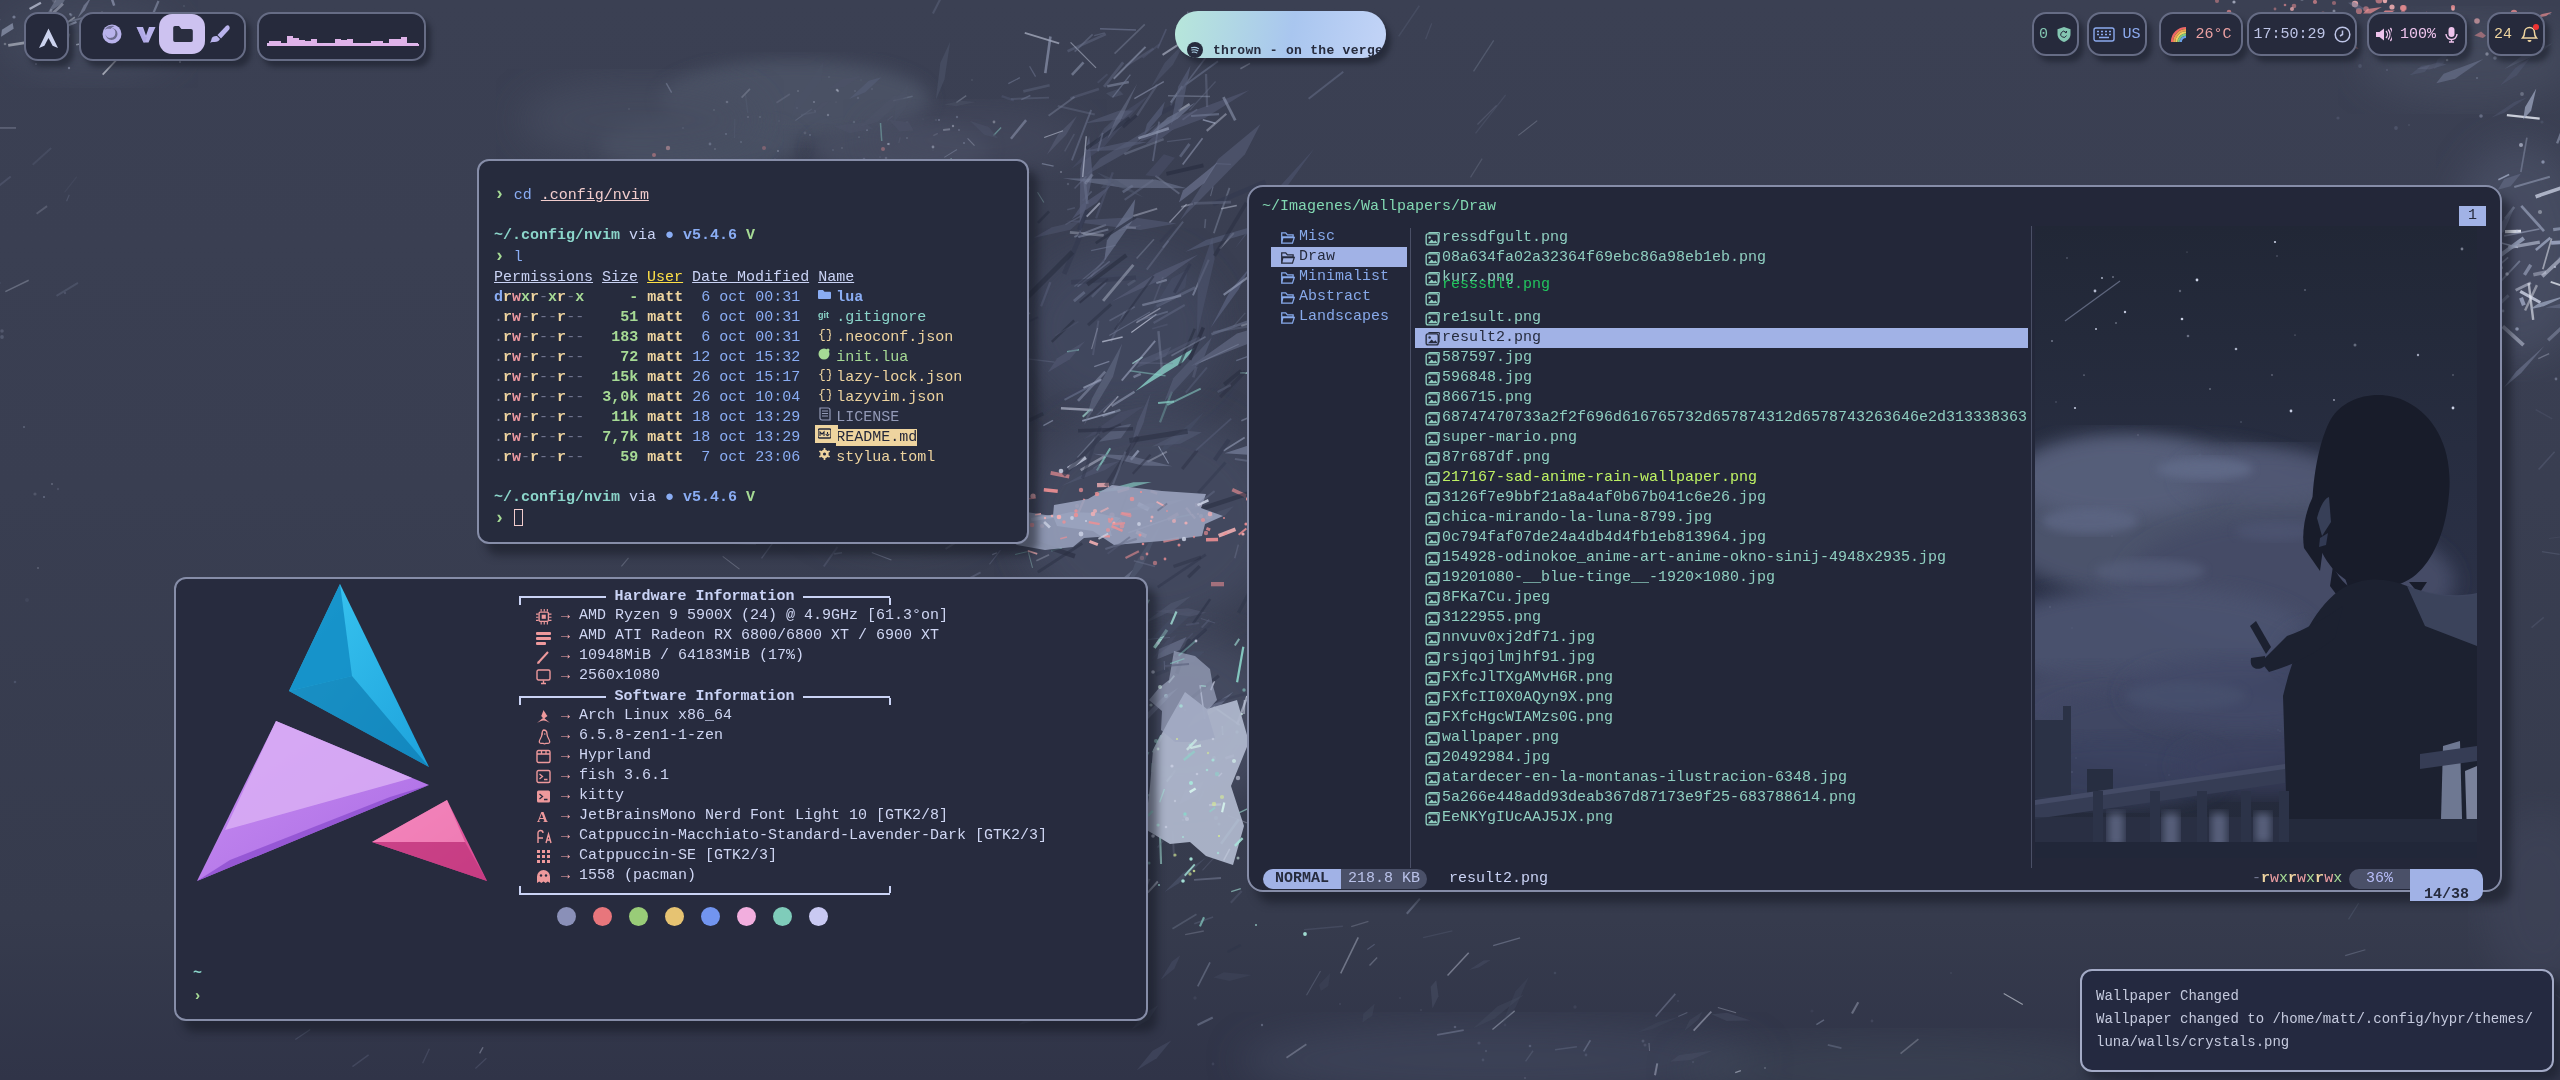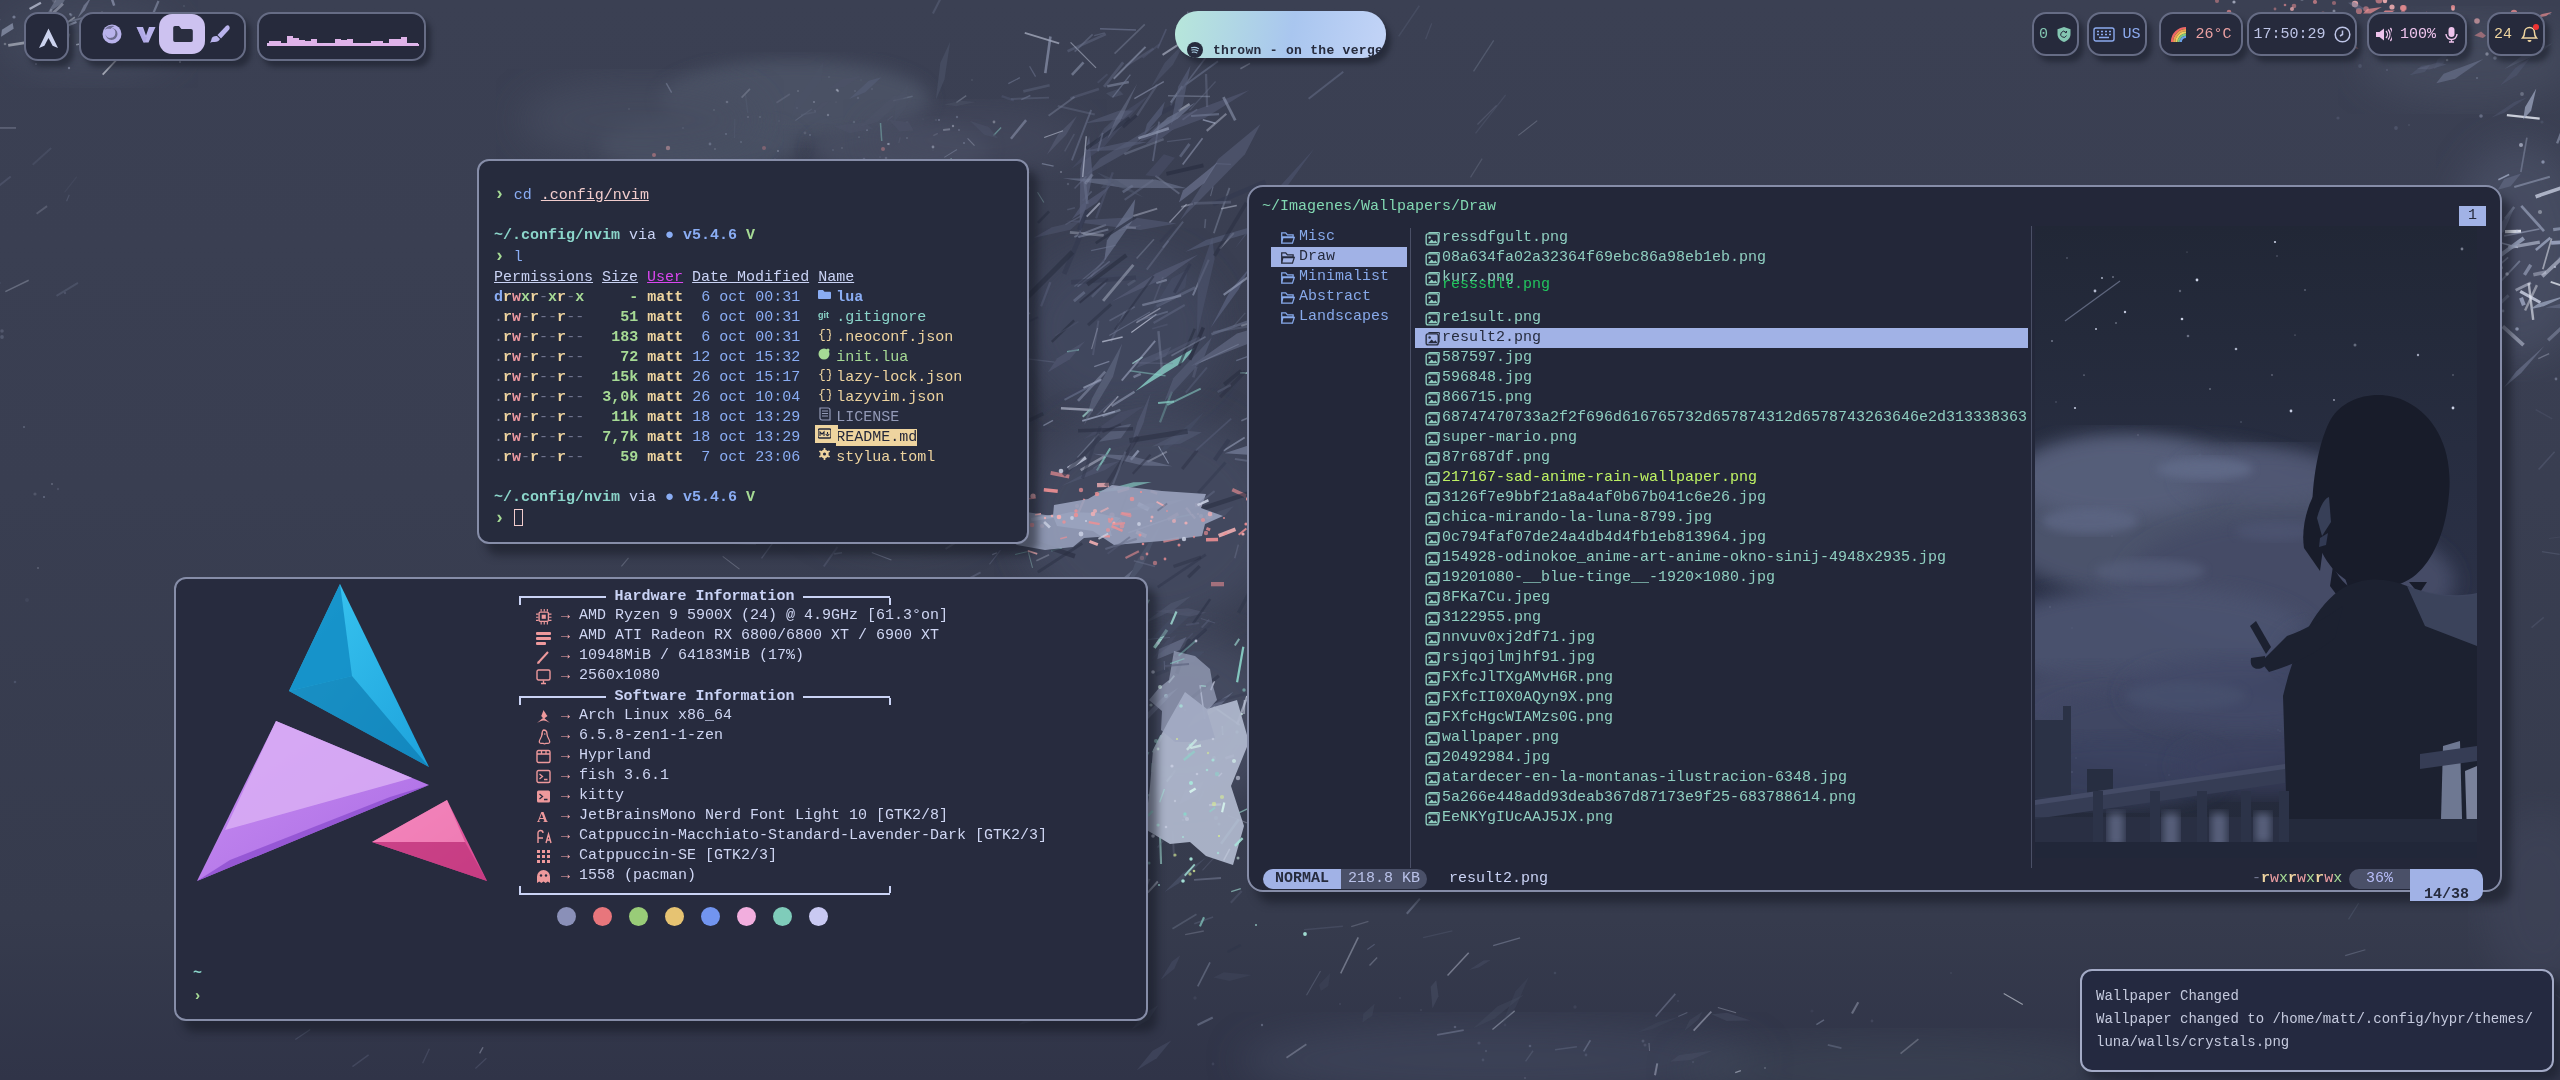--- a/index.html
+++ b/index.html
@@ -1504,21 +1504,21 @@
         <path d="M6.5 14 a2 2 0 0 0 4 0" fill="#eed49f"></path>
       </svg>
       <div style="position:absolute;right:-1px;top:-2px;width:6px;height:6px;border-radius:3px;background:#e33"></div>
     </div>
   </div>
 <div class="win" style="left:477px;top:159px;width:552px;height:385px;background:#262b3d">
     <pre style="position:absolute;left:15px;top:23px"><span class="b" style="color:#a6da95;font-size:18px">›</span> <span style="color:#8aadf4">cd</span> <span class="u" style="color:#f2cdcd;text-decoration-color:#f2cdcd">.config/nvim</span>
 
 <span class="b" style="color:#8bd5ca">~/.config/nvim</span> <span style="color:#cad3f5">via</span> <span class="b" style="color:#8aadf4">● v5.4.6</span> <span class="b" style="color:#a6da95">V</span>
 <span class="b" style="color:#a6da95;font-size:18px">›</span> <span style="color:#8aadf4">l</span>
-<span class="u" style="color:#cad3f5">Permissions</span> <span class="u" style="color:#cad3f5">Size</span> <span class="u" style="color:#d946ef">User</span> <span class="u" style="color:#cad3f5">Date Modified</span> <span class="u" style="color:#cad3f5">Name</span>
+<span class="u" style="color:#cad3f5">Permissions</span> <span class="u" style="color:#cad3f5">Size</span> <span class="u" style="color:#fde047">User</span> <span class="u" style="color:#cad3f5">Date Modified</span> <span class="u" style="color:#cad3f5">Name</span>
 <span class="b" style="color:#8aadf4">d</span><span class="b" style="color:#eed49f">r</span><span class="b" style="color:#ee99a0">w</span><span class="b" style="color:#a6da95">x</span><span class="b" style="color:#eed49f">r</span><span style="color:#6e738d">-</span><span class="b" style="color:#a6da95">x</span><span class="b" style="color:#eed49f">r</span><span style="color:#6e738d">-</span><span class="b" style="color:#a6da95">x</span> <span class="b" style="color:#a6da95">    -</span> <span class="b" style="color:#eed49f">matt</span> <span style="color:#8aadf4"> 6 oct 00:31</span>    <span class="b" style="color:#8aadf4">lua</span>
 <span style="color:#6e738d">.</span><span class="b" style="color:#eed49f">r</span><span class="b" style="color:#ee99a0">w</span><span style="color:#6e738d">-</span><span class="b" style="color:#eed49f">r</span><span style="color:#6e738d">-</span><span style="color:#6e738d">-</span><span class="b" style="color:#eed49f">r</span><span style="color:#6e738d">-</span><span style="color:#6e738d">-</span> <span class="b" style="color:#a6da95">   51</span> <span class="b" style="color:#eed49f">matt</span> <span style="color:#8aadf4"> 6 oct 00:31</span>    <span style="color:#8bd5ca">.gitignore</span>
 <span style="color:#6e738d">.</span><span class="b" style="color:#eed49f">r</span><span class="b" style="color:#ee99a0">w</span><span style="color:#6e738d">-</span><span class="b" style="color:#eed49f">r</span><span style="color:#6e738d">-</span><span style="color:#6e738d">-</span><span class="b" style="color:#eed49f">r</span><span style="color:#6e738d">-</span><span style="color:#6e738d">-</span> <span class="b" style="color:#a6da95">  183</span> <span class="b" style="color:#eed49f">matt</span> <span style="color:#8aadf4"> 6 oct 00:31</span>    <span style="color:#eed49f">.neoconf.json</span>
 <span style="color:#6e738d">.</span><span class="b" style="color:#eed49f">r</span><span class="b" style="color:#ee99a0">w</span><span style="color:#6e738d">-</span><span class="b" style="color:#eed49f">r</span><span style="color:#6e738d">-</span><span style="color:#6e738d">-</span><span class="b" style="color:#eed49f">r</span><span style="color:#6e738d">-</span><span style="color:#6e738d">-</span> <span class="b" style="color:#a6da95">   72</span> <span class="b" style="color:#eed49f">matt</span> <span style="color:#8aadf4">12 oct 15:32</span>    <span style="color:#a6da95">init.lua</span>
 <span style="color:#6e738d">.</span><span class="b" style="color:#eed49f">r</span><span class="b" style="color:#ee99a0">w</span><span style="color:#6e738d">-</span><span class="b" style="color:#eed49f">r</span><span style="color:#6e738d">-</span><span style="color:#6e738d">-</span><span class="b" style="color:#eed49f">r</span><span style="color:#6e738d">-</span><span style="color:#6e738d">-</span> <span class="b" style="color:#a6da95">  15k</span> <span class="b" style="color:#eed49f">matt</span> <span style="color:#8aadf4">26 oct 15:17</span>    <span style="color:#eed49f">lazy-lock.json</span>
 <span style="color:#6e738d">.</span><span class="b" style="color:#eed49f">r</span><span class="b" style="color:#ee99a0">w</span><span style="color:#6e738d">-</span><span class="b" style="color:#eed49f">r</span><span style="color:#6e738d">-</span><span style="color:#6e738d">-</span><span class="b" style="color:#eed49f">r</span><span style="color:#6e738d">-</span><span style="color:#6e738d">-</span> <span class="b" style="color:#a6da95"> 3,0k</span> <span class="b" style="color:#eed49f">matt</span> <span style="color:#8aadf4">26 oct 10:04</span>    <span style="color:#eed49f">lazyvim.json</span>
 <span style="color:#6e738d">.</span><span class="b" style="color:#eed49f">r</span><span class="b" style="color:#ee99a0">w</span><span style="color:#6e738d">-</span><span class="b" style="color:#eed49f">r</span><span style="color:#6e738d">-</span><span style="color:#6e738d">-</span><span class="b" style="color:#eed49f">r</span><span style="color:#6e738d">-</span><span style="color:#6e738d">-</span> <span class="b" style="color:#a6da95">  11k</span> <span class="b" style="color:#eed49f">matt</span> <span style="color:#8aadf4">18 oct 13:29</span>    <span style="color:#939ab7">LICENSE</span>
 <span style="color:#6e738d">.</span><span class="b" style="color:#eed49f">r</span><span class="b" style="color:#ee99a0">w</span><span style="color:#6e738d">-</span><span class="b" style="color:#eed49f">r</span><span style="color:#6e738d">-</span><span style="color:#6e738d">-</span><span class="b" style="color:#eed49f">r</span><span style="color:#6e738d">-</span><span style="color:#6e738d">-</span> <span class="b" style="color:#a6da95"> 7,7k</span> <span class="b" style="color:#eed49f">matt</span> <span style="color:#8aadf4">18 oct 13:29</span>    <span style="color:#24273a;background:#eed49f">README.md</span>
 <span style="color:#6e738d">.</span><span class="b" style="color:#eed49f">r</span><span class="b" style="color:#ee99a0">w</span><span style="color:#6e738d">-</span><span class="b" style="color:#eed49f">r</span><span style="color:#6e738d">-</span><span style="color:#6e738d">-</span><span class="b" style="color:#eed49f">r</span><span style="color:#6e738d">-</span><span style="color:#6e738d">-</span> <span class="b" style="color:#a6da95">   59</span> <span class="b" style="color:#eed49f">matt</span> <span style="color:#8aadf4"> 7 oct 23:06</span>    <span style="color:#eed49f">stylua.toml</span>
 

